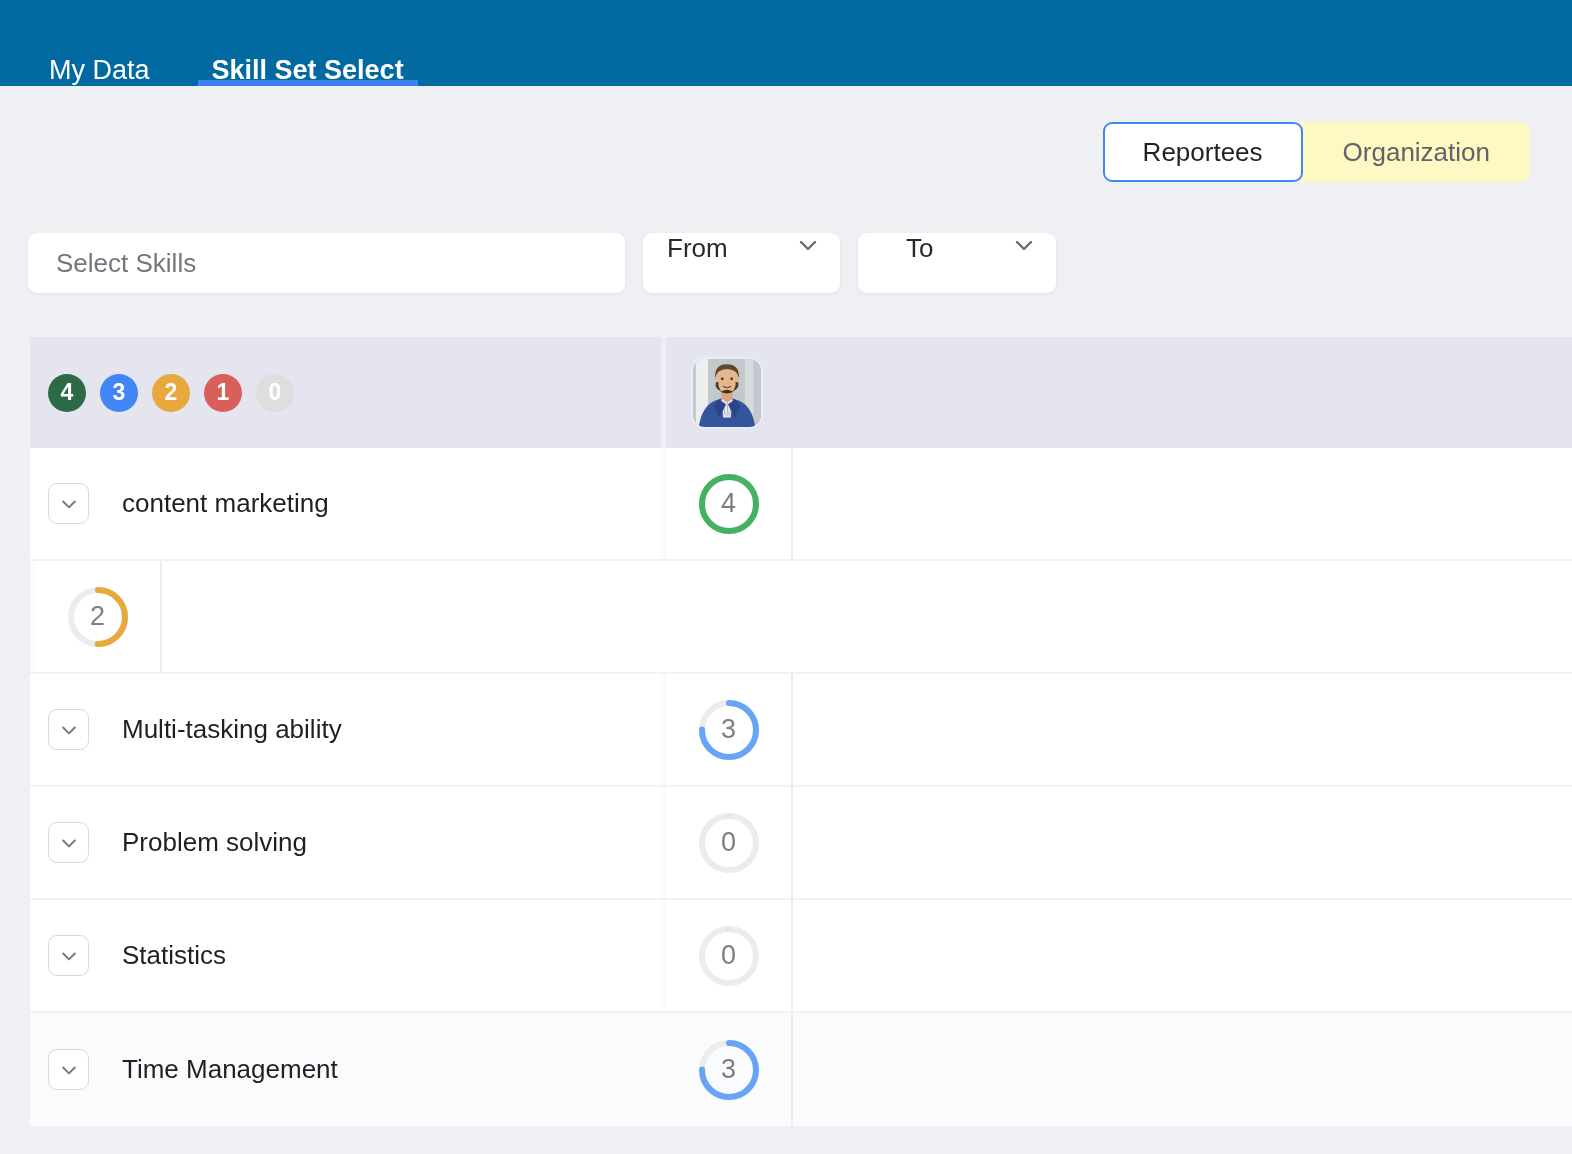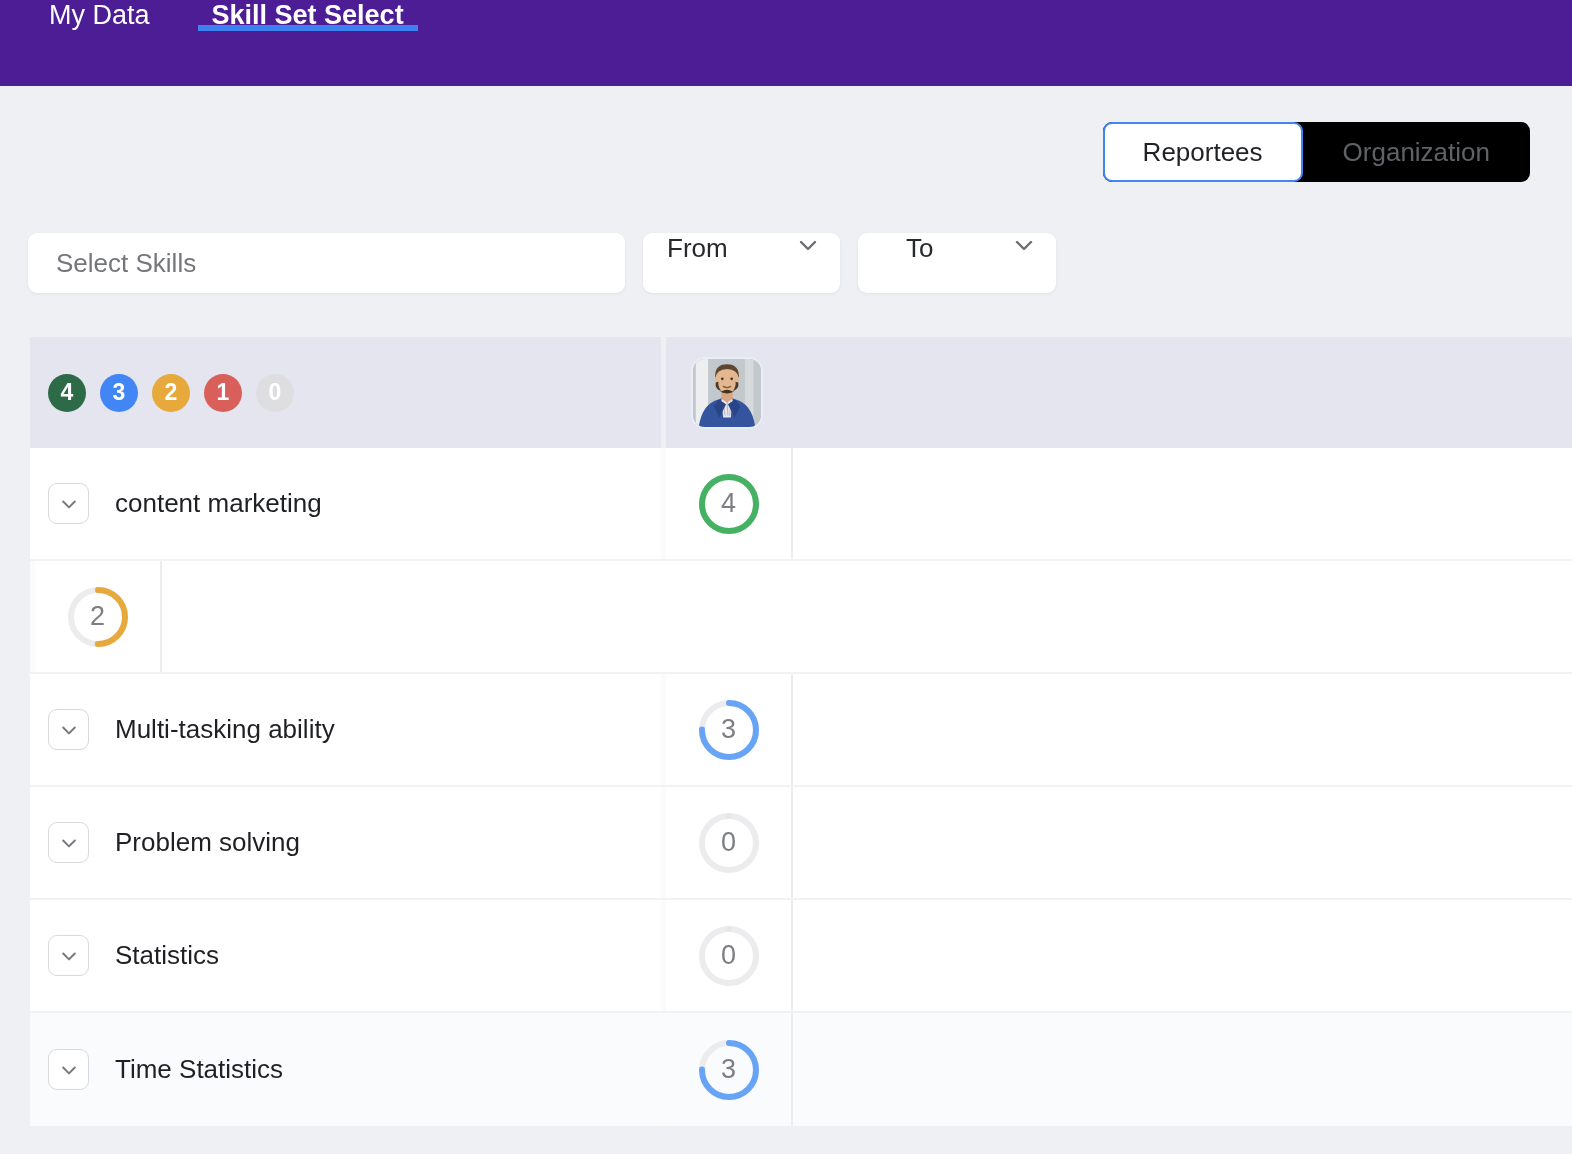--- a/index.html
+++ b/index.html
@@ -6,38 +6,38 @@
   html,body { width:1572px; height:1154px; }
   body {
     background:#eef0f4;
     font-family:"Liberation Sans", sans-serif;
     color:#202124;
     overflow:hidden;
   }
 
   
   .navbar {
-    height:86px; background:#4c1d95;
-    display:flex; align-items:flex-start; padding-left:35px;
+    height:86px; background:#0369a1;
+    display:flex; align-items:flex-end; padding-left:35px;
   }
   .nav-tab {
     position:relative; display:flex; align-items:center;
     padding:0 14px; margin-right:34px;
     color:#ffffff; font-size:27px; cursor:pointer; white-space:nowrap;
   }
   .nav-tab.active { font-weight:bold; }
   .tab-underline {
     position:absolute; left:0; right:0; bottom:0; height:6px;
     background:#3d82f0;
   }
 
   
   .toggle-row { display:flex; justify-content:flex-end; padding:36px 42px 0 0; }
   .toggle-group {
-    display:flex; background:#000000; border-radius:9px; overflow:visible;
+    display:flex; background:#fef9c3; border-radius:9px; overflow:visible;
   }
   .toggle-btn {
     height:60px; display:flex; align-items:center; justify-content:center;
     font-size:26px; color:#5f6368; padding:0 38px; cursor:pointer;
     border-radius:9px; border:2px solid transparent; background:transparent;
     font-family:"Liberation Sans", sans-serif;
   }
   .toggle-btn.selected {
     background:#ffffff; border:2px solid #4285f4; color:#1f2124;
   }
@@ -79,21 +79,21 @@
   .avatar {
     width:72px; height:72px; margin-left:25px; border-radius:14px;
     overflow:hidden; border:2px solid #e9edf6; background:#c6cacf;
   }
   .avatar svg { display:block; width:100%; height:100%; }
 
   .trow { display:flex; height:113px; background:#ffffff;
           border-bottom:2px solid #f2f2f5; }
   .trow:last-child { background:#fafbfc; border-bottom:none; }
   .cell-skill {
-    width:631px; display:flex; align-items:center; gap:26px; padding-left:18px;
+    width:631px; display:flex; align-items:center; gap:33px; padding-left:18px;
   }
   .expand-btn {
     width:41px; height:41px; background:#fff; border:1px solid #d9d9dc;
     border-radius:9px; display:flex; align-items:center; justify-content:center;
     cursor:pointer; flex:none;
   }
   .expand-btn svg { width:20px; height:20px; stroke:#77797e; stroke-width:2.4;
                     fill:none; stroke-linecap:round; stroke-linejoin:round; }
   .skill-name { font-size:26px; color:#1f2023; }
   .body-gap { background:#fbfbfc; }
@@ -290,21 +290,21 @@
     </div>
     <div class="cell-rest"></div>
   </div>
       <div class="trow">
     <div class="cell-skill">
       <button class="expand-btn">
         <svg viewBox="0 0 24 24">
           <polyline points="5,9 12,16 19,9"></polyline>
         </svg>
       </button>
-      <span class="skill-name">Time Statistics</span>
+      <span class="skill-name">Time Management</span>
     </div>
     <div class="col-gap body-gap"></div>
     <div class="cell-score">
       <div class="ring">
         <svg width="66" height="66" viewBox="0 0 66 66">
           <circle class="ring-track" cx="33" cy="33" r="27"></circle>
           <circle class="ring-arc" cx="33" cy="33" r="27" transform="rotate(-90 33 33)" stroke="#68a4f6" stroke-dasharray="127.23 169.65"></circle>
         </svg>
         <span class="ring-num">3</span>
       </div>

